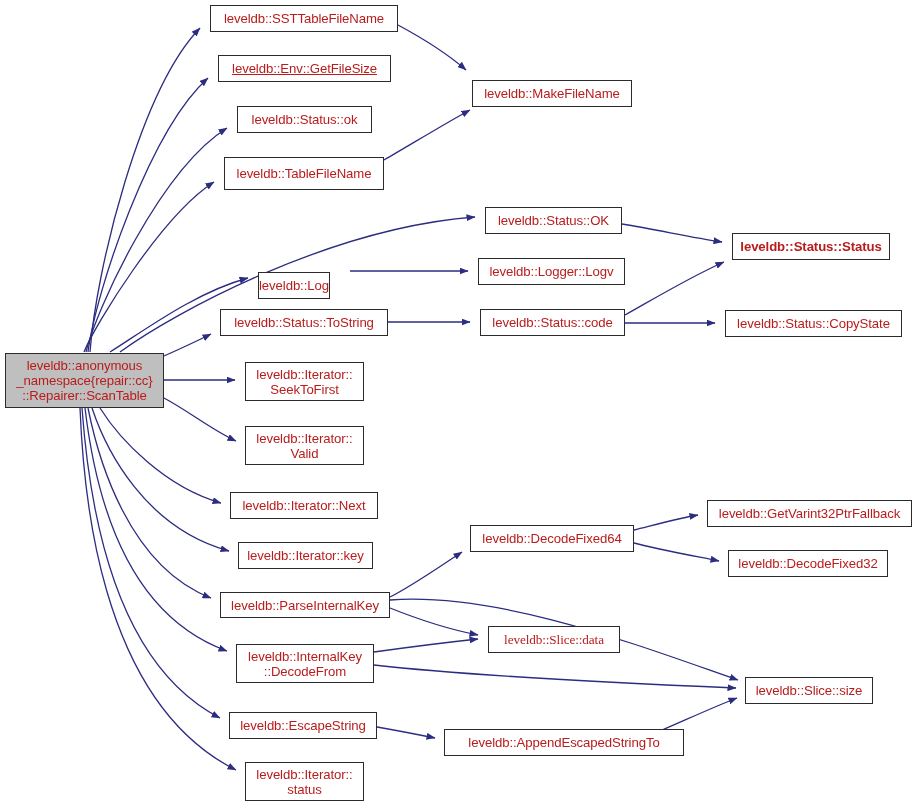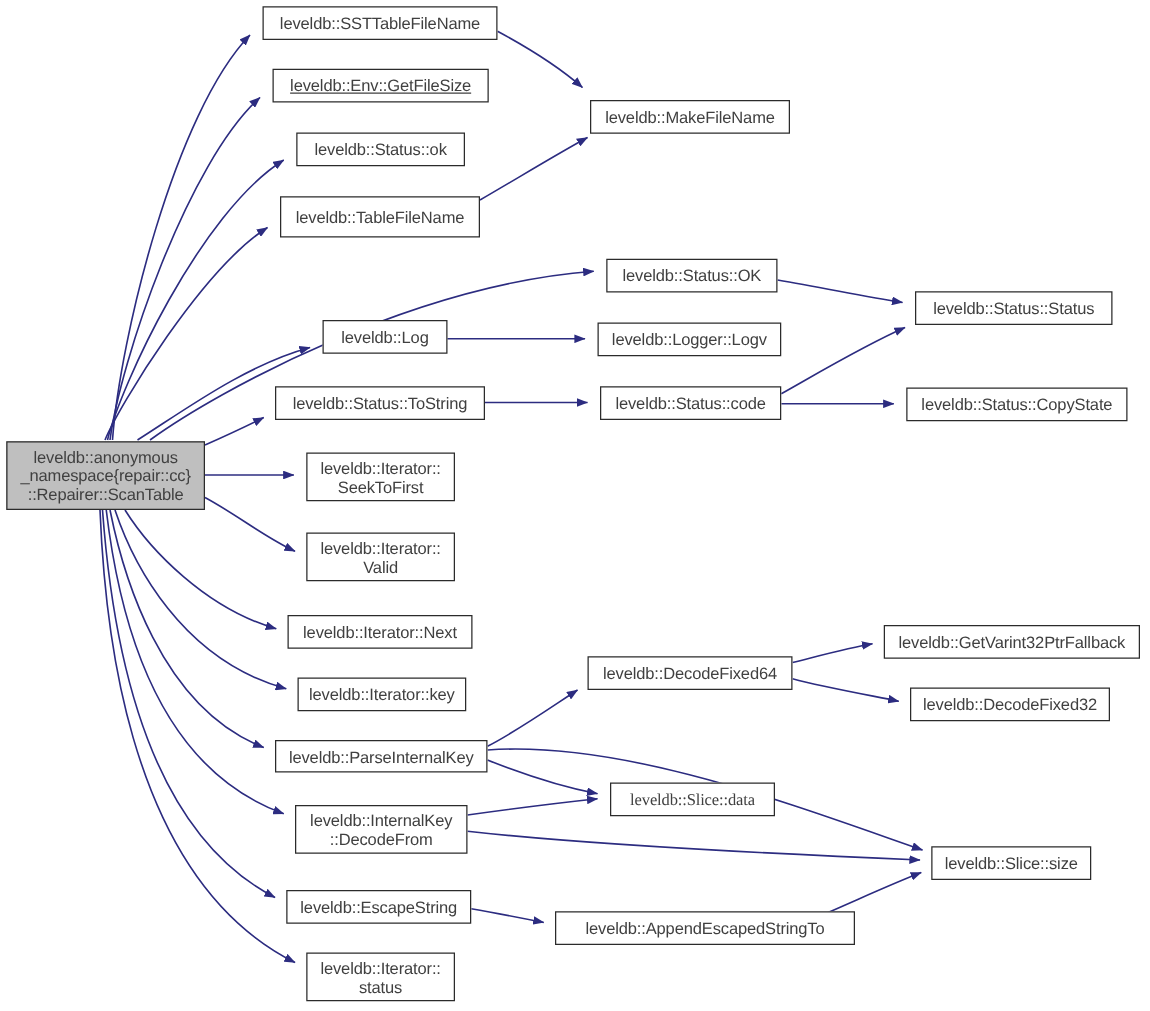--- a/index.html
+++ b/index.html
@@ -20,21 +20,21 @@
     left: 0; top: 0;
     width: 920px;
     height: 809px;
     pointer-events: none;
   }
   .node {
     position: absolute;
     box-sizing: border-box;
     border: 1px solid #2b2b2b;
     background: #ffffff;
-    color: #404040;
+    color: #b91c1c;
     font-size: 13.2px;
     line-height: 15px;
     text-align: right;
     display: flex;
     flex-direction: column;
     align-items: center;
     justify-content: center;
     white-space: pre;
     letter-spacing: -0.1px;
     cursor: pointer;
@@ -92,22 +92,22 @@
       </g>
   </svg>
   <div id="node-layer">
       <div class="node root" style="left: 5px; top: 353px; width: 159px; height: 55px;"><span class="ln">leveldb::anonymous</span><span class="ln">_namespace{repair::cc}</span><span class="ln">::Repairer::ScanTable</span></div>
       <div class="node" style="left: 210px; top: 5px; width: 188px; height: 27px;"><span class="ln">leveldb::SSTTableFileName</span></div>
       <div class="node" style="left: 218px; top: 55px; width: 173px; height: 27px; text-decoration: underline;"><span class="ln">leveldb::Env::GetFileSize</span></div>
       <div class="node" style="left: 237px; top: 106px; width: 135px; height: 27px;"><span class="ln">leveldb::Status::ok</span></div>
       <div class="node" style="left: 224px; top: 157px; width: 160px; height: 33px;"><span class="ln">leveldb::TableFileName</span></div>
       <div class="node" style="left: 472px; top: 80px; width: 160px; height: 27px;"><span class="ln">leveldb::MakeFileName</span></div>
       <div class="node" style="left: 485px; top: 207px; width: 137px; height: 27px;"><span class="ln">leveldb::Status::OK</span></div>
-      <div class="node" style="left: 732px; top: 233px; width: 158px; height: 27px;"><span class="ln">leveldb::Status::Status</span></div>
-      <div class="node" style="left: 258px; top: 256px; width: 100px; height: 27px;"><span class="ln">leveldb::Log</span></div>
+      <div class="node" style="left: 732px; top: 233px; width: 158px; height: 27px; font-weight: bold;"><span class="ln">leveldb::Status::Status</span></div>
+      <div class="node" style="left: 258px; top: 272px; width: 72px; height: 27px;"><span class="ln">leveldb::Log</span></div>
       <div class="node" style="left: 478px; top: 258px; width: 147px; height: 27px;"><span class="ln">leveldb::Logger::Logv</span></div>
       <div class="node" style="left: 220px; top: 309px; width: 168px; height: 27px;"><span class="ln">leveldb::Status::ToString</span></div>
       <div class="node" style="left: 480px; top: 309px; width: 145px; height: 27px;"><span class="ln">leveldb::Status::code</span></div>
       <div class="node" style="left: 725px; top: 310px; width: 177px; height: 27px;"><span class="ln">leveldb::Status::CopyState</span></div>
       <div class="node" style="left: 245px; top: 362px; width: 119px; height: 39px;"><span class="ln">leveldb::Iterator::</span><span class="ln">SeekToFirst</span></div>
       <div class="node" style="left: 245px; top: 426px; width: 119px; height: 39px;"><span class="ln">leveldb::Iterator::</span><span class="ln">Valid</span></div>
       <div class="node" style="left: 230px; top: 492px; width: 148px; height: 27px;"><span class="ln">leveldb::Iterator::Next</span></div>
       <div class="node" style="left: 238px; top: 542px; width: 135px; height: 27px;"><span class="ln">leveldb::Iterator::key</span></div>
       <div class="node" style="left: 220px; top: 592px; width: 170px; height: 26px;"><span class="ln">leveldb::ParseInternalKey</span></div>
       <div class="node" style="left: 236px; top: 644px; width: 138px; height: 39px;"><span class="ln">leveldb::InternalKey</span><span class="ln">::DecodeFrom</span></div>

